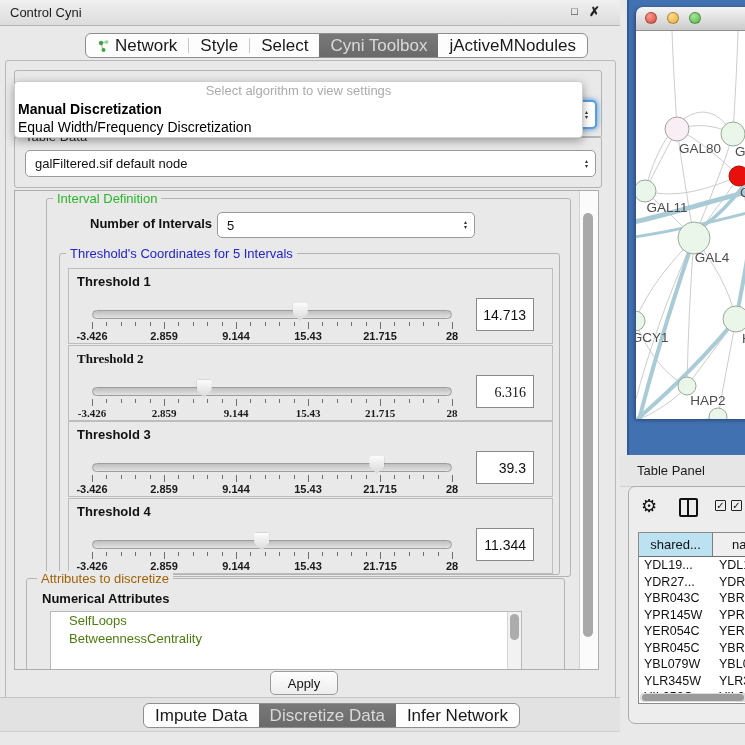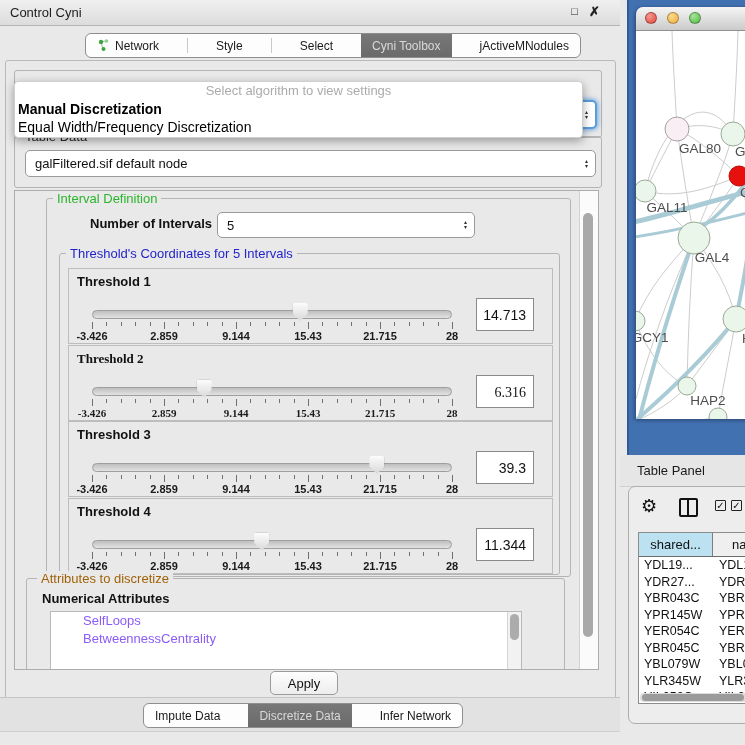--- a/index.html
+++ b/index.html
@@ -8,21 +8,21 @@
   .abs{position:absolute;}
 
   
   #titlebar{left:0;top:0;width:620px;height:25px;
     background:linear-gradient(#F0F0F0,#DCDCDC);border-bottom:1px solid #B5B5B5;}
   #titlebar .title{position:absolute;left:10px;top:5px;font-size:13px;color:#1c1c1c;}
   .win-ico{position:absolute;top:4px;font-weight:bold;color:#222;font-size:13px;cursor:default;}
 
   
   .seg-bar{display:inline-flex;align-items:stretch;height:23px;background:#FDFDFD;
-    border:1px solid #8E8E8E;border-radius:6px;overflow:hidden;font-size:12px;gap:17px;}
+    border:1px solid #8E8E8E;border-radius:6px;overflow:hidden;font-size:17px;}
   .seg{display:flex;align-items:center;padding:0 11px;color:#1a1a1a;white-space:nowrap;}
   .seg.bold{font-weight:normal;}
   .seg.sel{background:linear-gradient(#787878,#6A6A6A);color:#D9D9D9;}
   .seg-sep{width:1px;background:#C9C9C9;margin:4px 0;}
 
   
   #content-frame{left:5px;top:60px;width:609px;height:638px;border:1px solid #B9B9B9;
     border-radius:3px;background:#E9E9E9;}
   .groupbox{position:absolute;border:1px solid #B4B4B4;border-radius:3px;}
   .grouplabel{position:absolute;top:-8px;background:#E9E9E9;padding:0 4px;font-size:13px;line-height:15px;}
@@ -65,21 +65,21 @@
   .ticks{position:absolute;left:0;right:0;top:15px;height:8px;}
   .tick{position:absolute;top:0;width:1px;background:#707070;}
   .axis-labels{position:absolute;left:0;right:0;top:23px;height:12px;}
   .axis-lab{position:absolute;transform:translateX(-50%);font-size:11px;font-weight:bold;color:#1a1a1a;white-space:nowrap;}
   .val-box{position:absolute;right:18px;top:29px;width:58px;height:33px;background:#FFF;
     border:1px solid #8A8A8A;font-size:14px;line-height:33px;text-align:right;padding-right:7px;box-sizing:border-box;}
 
   
   #attr-list{position:absolute;left:23px;top:32px;width:470px;height:70px;background:#FFF;
     border:1px solid #B9B9B9;overflow:hidden;}
-  .attr-item{height:18px;line-height:18px;padding-left:32px;font-size:13px;color:#8b5cf6;}
+  .attr-item{height:18px;line-height:18px;padding-left:18px;font-size:13px;color:#4d7c0f;}
   #attr-vscroll{position:absolute;right:0;top:0;width:13px;height:100%;background:#F2F2F2;border-left:1px solid #D5D5D5;}
   #attr-vscroll .thumb{position:absolute;left:2px;top:2px;width:9px;height:26px;background:#ACACAC;border-radius:5px;}
 
   #apply-btn{left:270px;top:671px;width:66px;height:22px;background:linear-gradient(#FEFEFE,#EDEDED);
     border:1px solid #9B9B9B;border-radius:5px;font-size:13px;display:flex;align-items:center;justify-content:center;}
 
   #bottom-band{left:0px;top:697px;width:620px;height:33px;background:#E2E2E2;
     border-top:1px solid #C4C4C4;border-bottom:1px solid #CFCFCF;}
 
   

